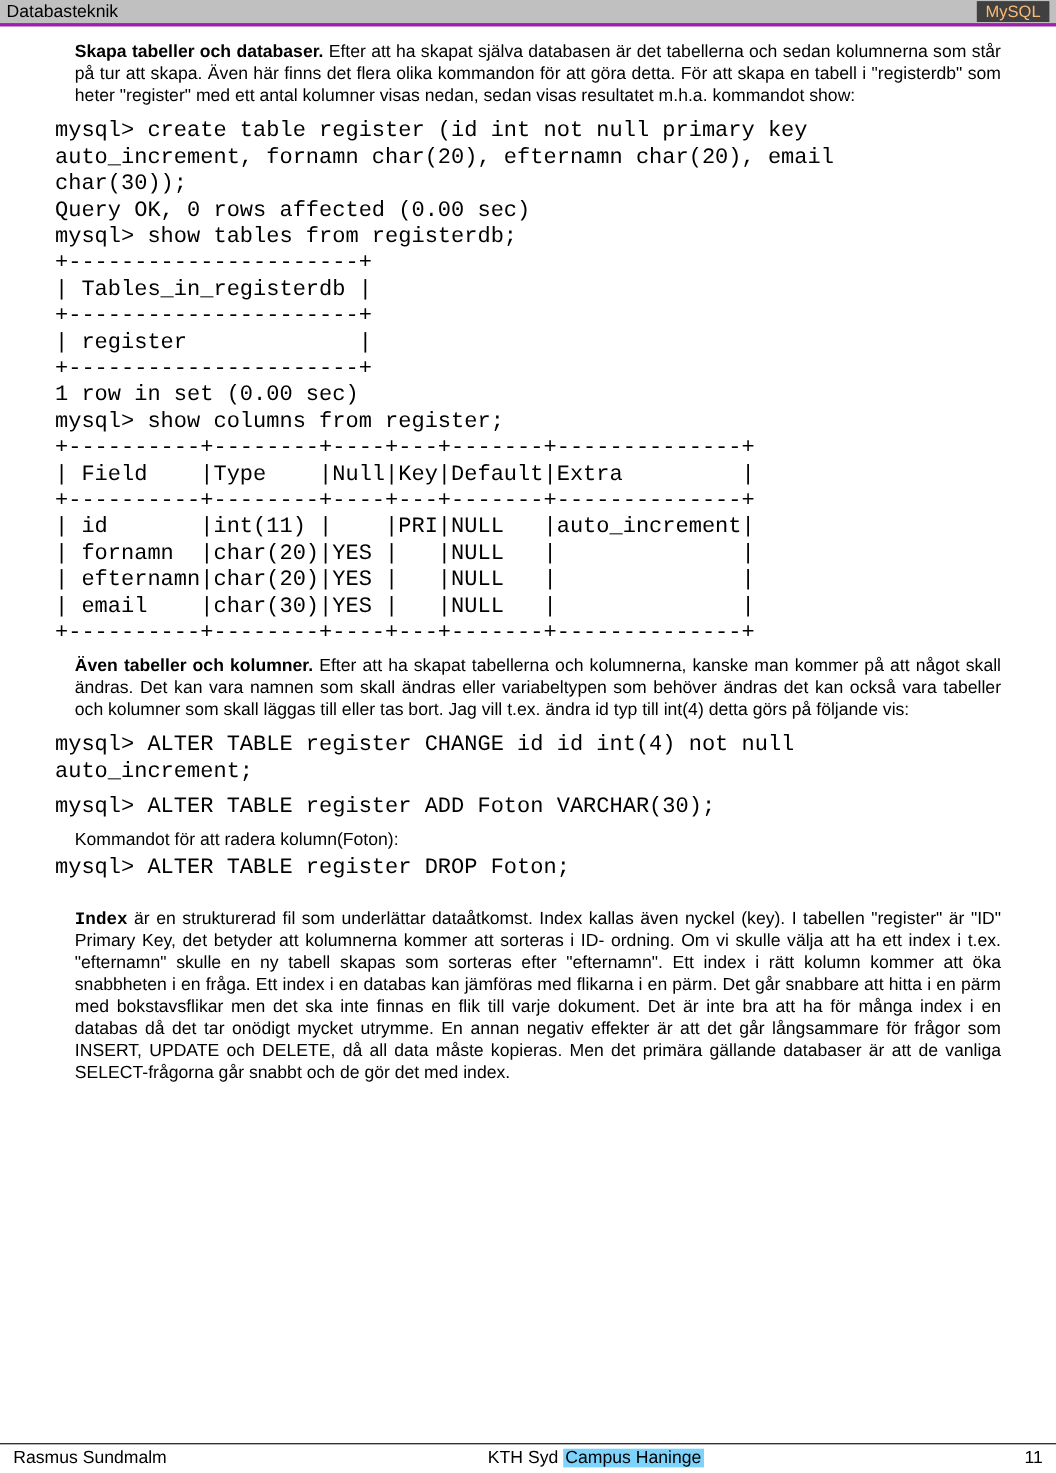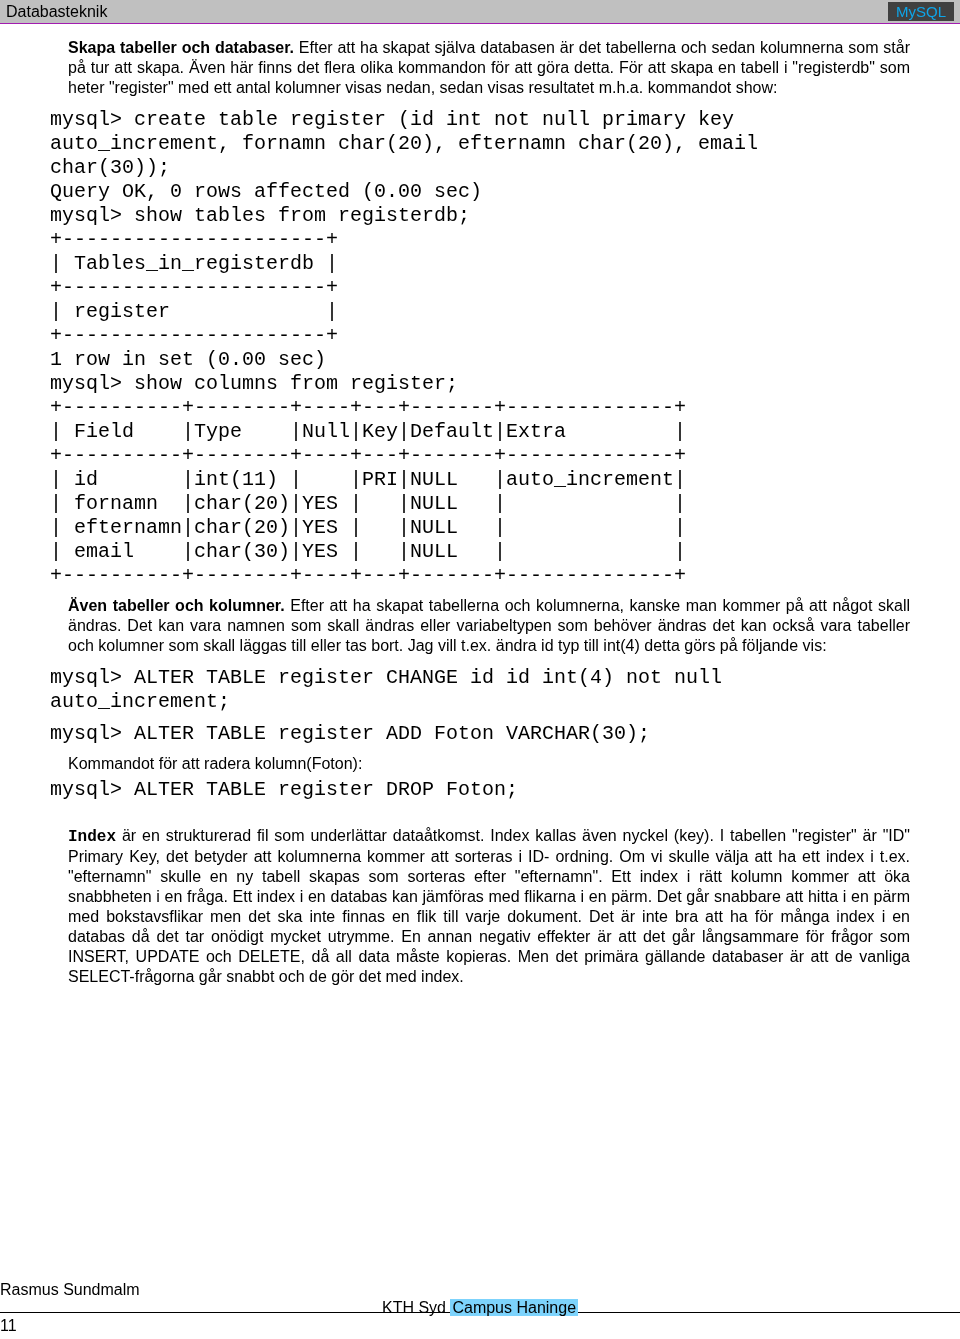--- a/index.html
+++ b/index.html
@@ -8,30 +8,30 @@
     height: 1339px;
     background: #ffffff;
     font-family: Arial, Helvetica, sans-serif;
     color: #000;
     position: relative;
   }
   .header {
     width: 100%;
     height: 24px;
     background: #c0c0c0;
-    border-bottom: 1px solid #a21caf;
+    border-bottom: 3px solid #a21caf;
     display: flex;
     justify-content: space-between;
     align-items: center;
     padding: 0 6px;
     font-size: 16px;
   }
   .header-right {
     background: #404040;
-    color: #0ea5e9;
+    color: #fdba74;
     padding: 1px 8px;
     font-size: 15px;
   }
   .content {
     padding: 14px 50px 0 50px;
     font-size: 16px;
     line-height: 1.25;
   }
   .para {
     margin-bottom: 10px;
@@ -57,22 +57,21 @@
     height: 1px;
     background: #000;
   }
   .footer {
     position: absolute;
     bottom: 4px;
     left: 0;
     width: 100%;
     display: flex;
     font-size: 16px;
-    padding: 0 0;
-    flex-direction: column;
+    padding: 0 12px;
   }
   .footer-left { flex: 0 0 auto; }
   .footer-center { flex: 1; text-align: center; }
   .footer-center .hl { background: #7dd3fc; padding: 0 2px; }
   .footer-right { flex: 0 0 auto; }
 </style>
 </head>
 <body>
 
 <div class="header">

